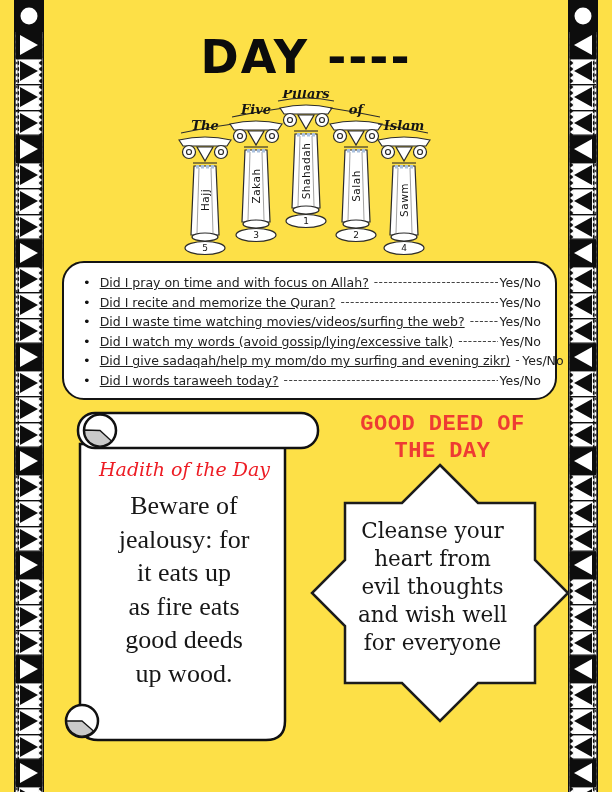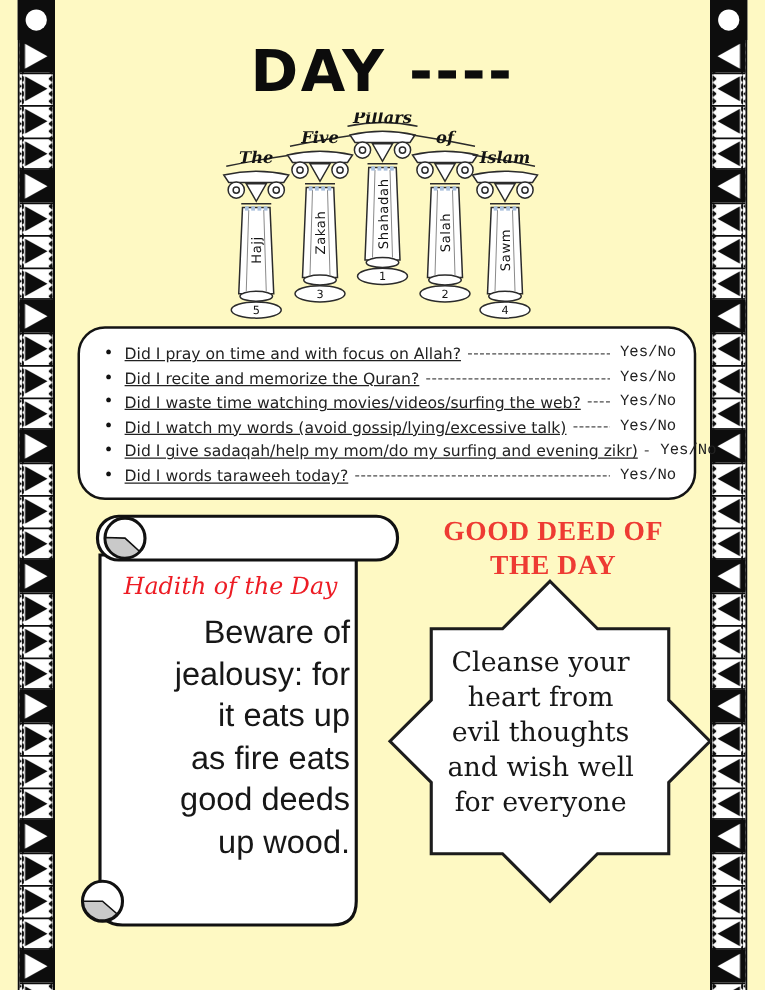--- a/index.html
+++ b/index.html
@@ -1,16 +1,16 @@
 <!DOCTYPE html>
 <html><head>
 <meta charset="utf-8">
 <style>
   html,body{margin:0;padding:0;background:#fff;}
-  .page{position:relative;width:612px;height:792px;background:#fef9c3;overflow:hidden;
+  .page{position:relative;width:612px;height:792px;background:#fde047;overflow:hidden;
         font-family:"DejaVu Sans",sans-serif;color:#111;}
   .strip{position:absolute;top:0;width:30px;height:792px;}
   .strip.left{left:14px;}
   .strip.right{left:568px;transform:scaleX(-1);}
 
   .page-title{position:absolute;top:30px;left:44px;right:44px;text-align:center;
       font-family:"DejaVu Sans",sans-serif;font-weight:700;font-size:46px;
       letter-spacing:2px;color:#0c0c0c;}
 
   .pillars-svg{position:absolute;left:150px;top:90px;width:320px;height:175px;}
@@ -26,31 +26,31 @@
 
   .checklist{position:absolute;left:62px;top:261px;width:495px;height:139px;
       border:2.5px solid #141414;border-radius:22px;background:#fff;
       padding:10px 14px 8px 12px;box-sizing:border-box;
       display:flex;flex-direction:column;justify-content:space-between;}
   .chk-row{display:flex;align-items:center;font-size:12.5px;color:#222;line-height:19px;}
   .chk-row .bullet{margin:0 9px 0 7px;font-size:13px;color:#111;}
   .chk-row .q{white-space:nowrap;text-decoration:underline;}
   .chk-row .fill{flex:1;overflow:hidden;white-space:nowrap;color:#444;font-size:12px;
       letter-spacing:.5px;padding:0 5px;}
-  .chk-row .ans{white-space:nowrap;margin-left:8px;font-family:Liberation Mono, monospace;}
+  .chk-row .ans{white-space:nowrap;margin-left:2px;}
 
   .scroll-svg{position:absolute;left:58px;top:405px;width:265px;height:345px;}
   .hadith-heading{position:absolute;left:92px;top:458px;width:185px;text-align:center;
       font-family:"DejaVu Serif",serif;font-style:italic;font-weight:normal;font-size:19px;
       color:#ed1c24;}
-  .hadith-body{position:absolute;left:88px;top:489px;width:192px;text-align:right;
-      font-family:Liberation Sans, sans-serif;font-size:26px;line-height:33.5px;color:#171717;}
+  .hadith-body{position:absolute;left:88px;top:489px;width:192px;text-align:center;
+      font-family:Liberation Serif, serif;font-size:26px;line-height:33.5px;color:#171717;}
 
   .gd-heading{position:absolute;left:330px;top:411px;width:225px;text-align:center;
-      font-family:Liberation Serif, serif;font-weight:700;font-size:22px;line-height:27px;
+      font-family:Liberation Mono, monospace;font-weight:700;font-size:22px;line-height:27px;
       letter-spacing:.5px;color:#ee3b33;}
   .star-svg{position:absolute;left:305px;top:458px;width:272px;height:272px;}
   .star-body{position:absolute;left:340px;top:517px;width:185px;text-align:center;
       font-family:"DejaVu Serif",serif;font-size:21.5px;line-height:28px;color:#171717;}
 </style>
 </head>
 <body>
 
 <div class="page">
 

